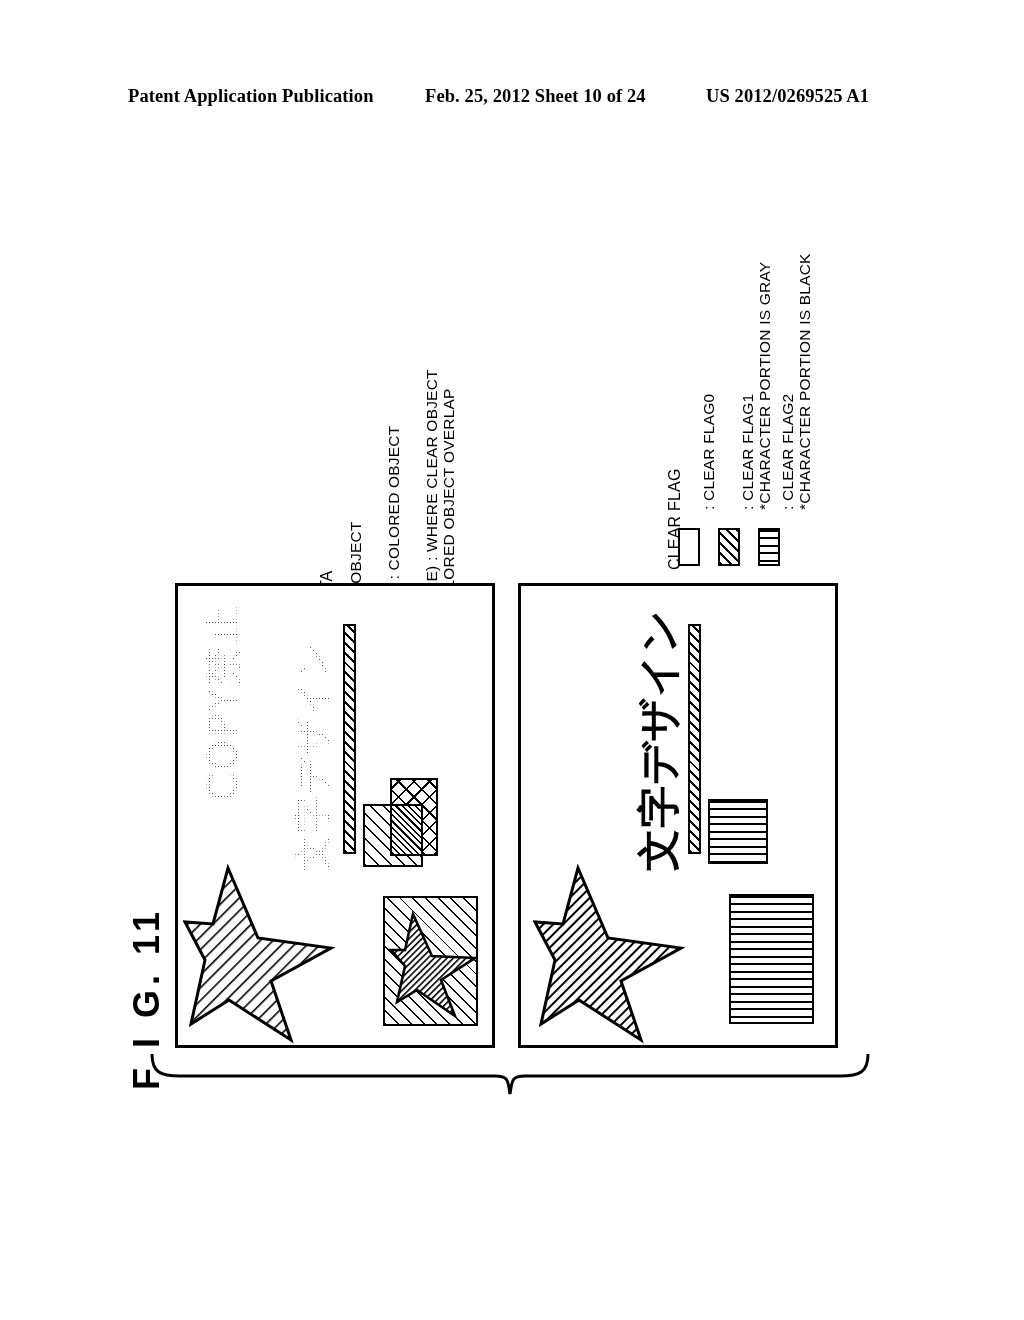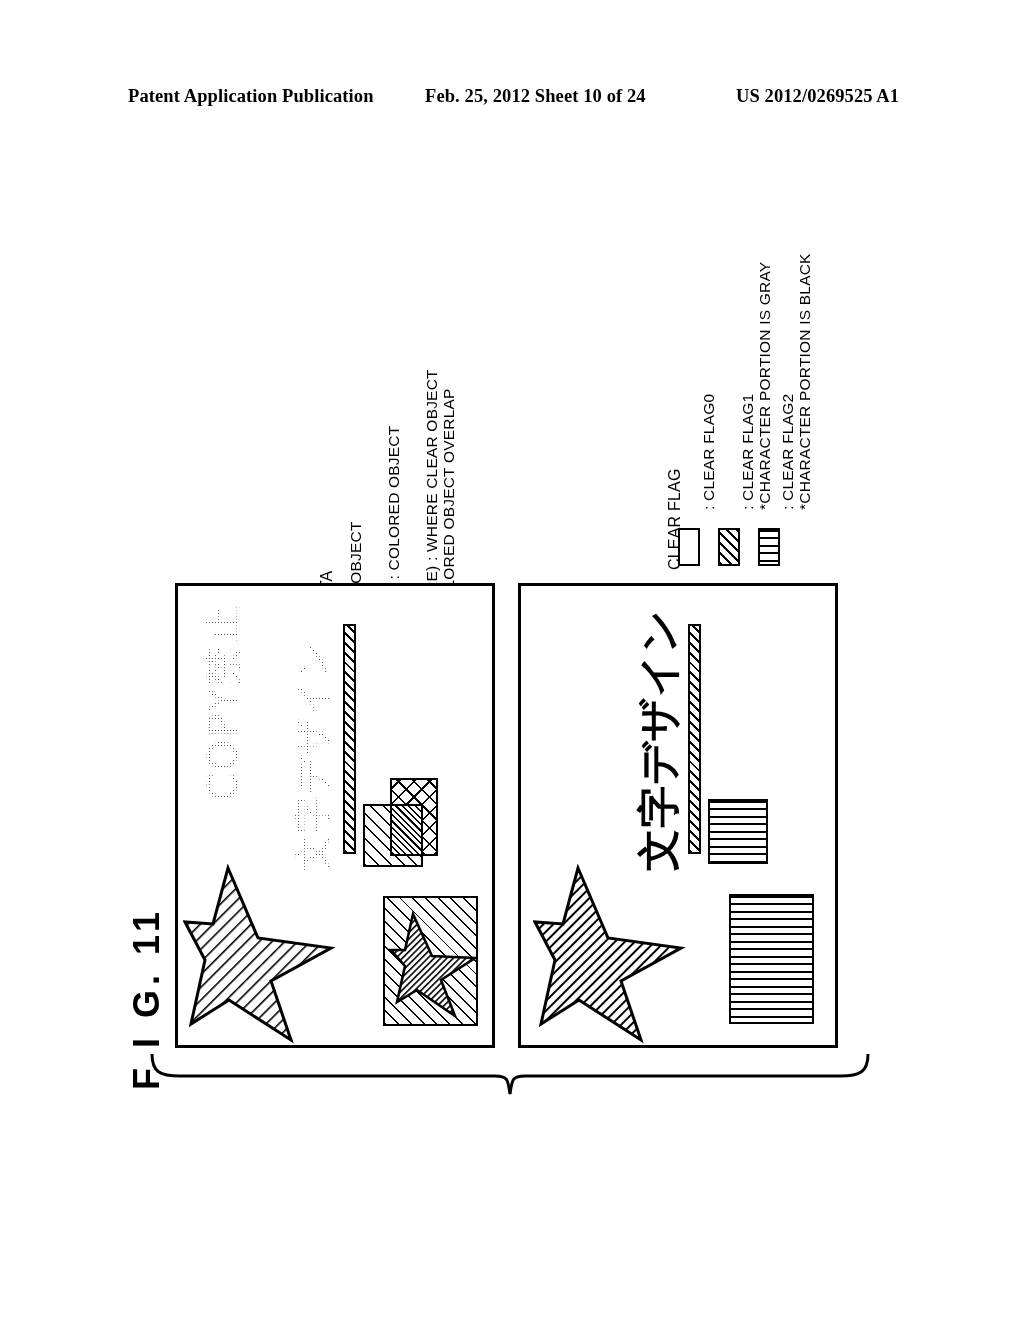--- a/index.html
+++ b/index.html
@@ -8,21 +8,21 @@
        -webkit-font-smoothing:none;}
   .page{position:absolute;left:0;top:0;width:1024px;height:1296px;overflow:hidden;background:#fff;}
 
   
   .hdr{position:absolute;top:86px;left:0;width:1024px;
        font-family:"Liberation Serif", serif;font-weight:bold;font-size:18.5px;
        letter-spacing:.1px;white-space:nowrap;}
   .hdr span{position:absolute;}
   .hdr .h1{left:128px;}
   .hdr .h2{left:425px;}
-  .hdr .h3{left:736px;}
+  .hdr .h3{left:706px;}
 
   
   .figlabel{position:absolute;left:126px;top:1090px;
             width:200px;height:60px;
             transform:rotate(-90deg);transform-origin:left top;
             font-family:"Liberation Sans", sans-serif;
             font-weight:bold;font-size:36px;letter-spacing:5px;
             white-space:nowrap;}
 
   

